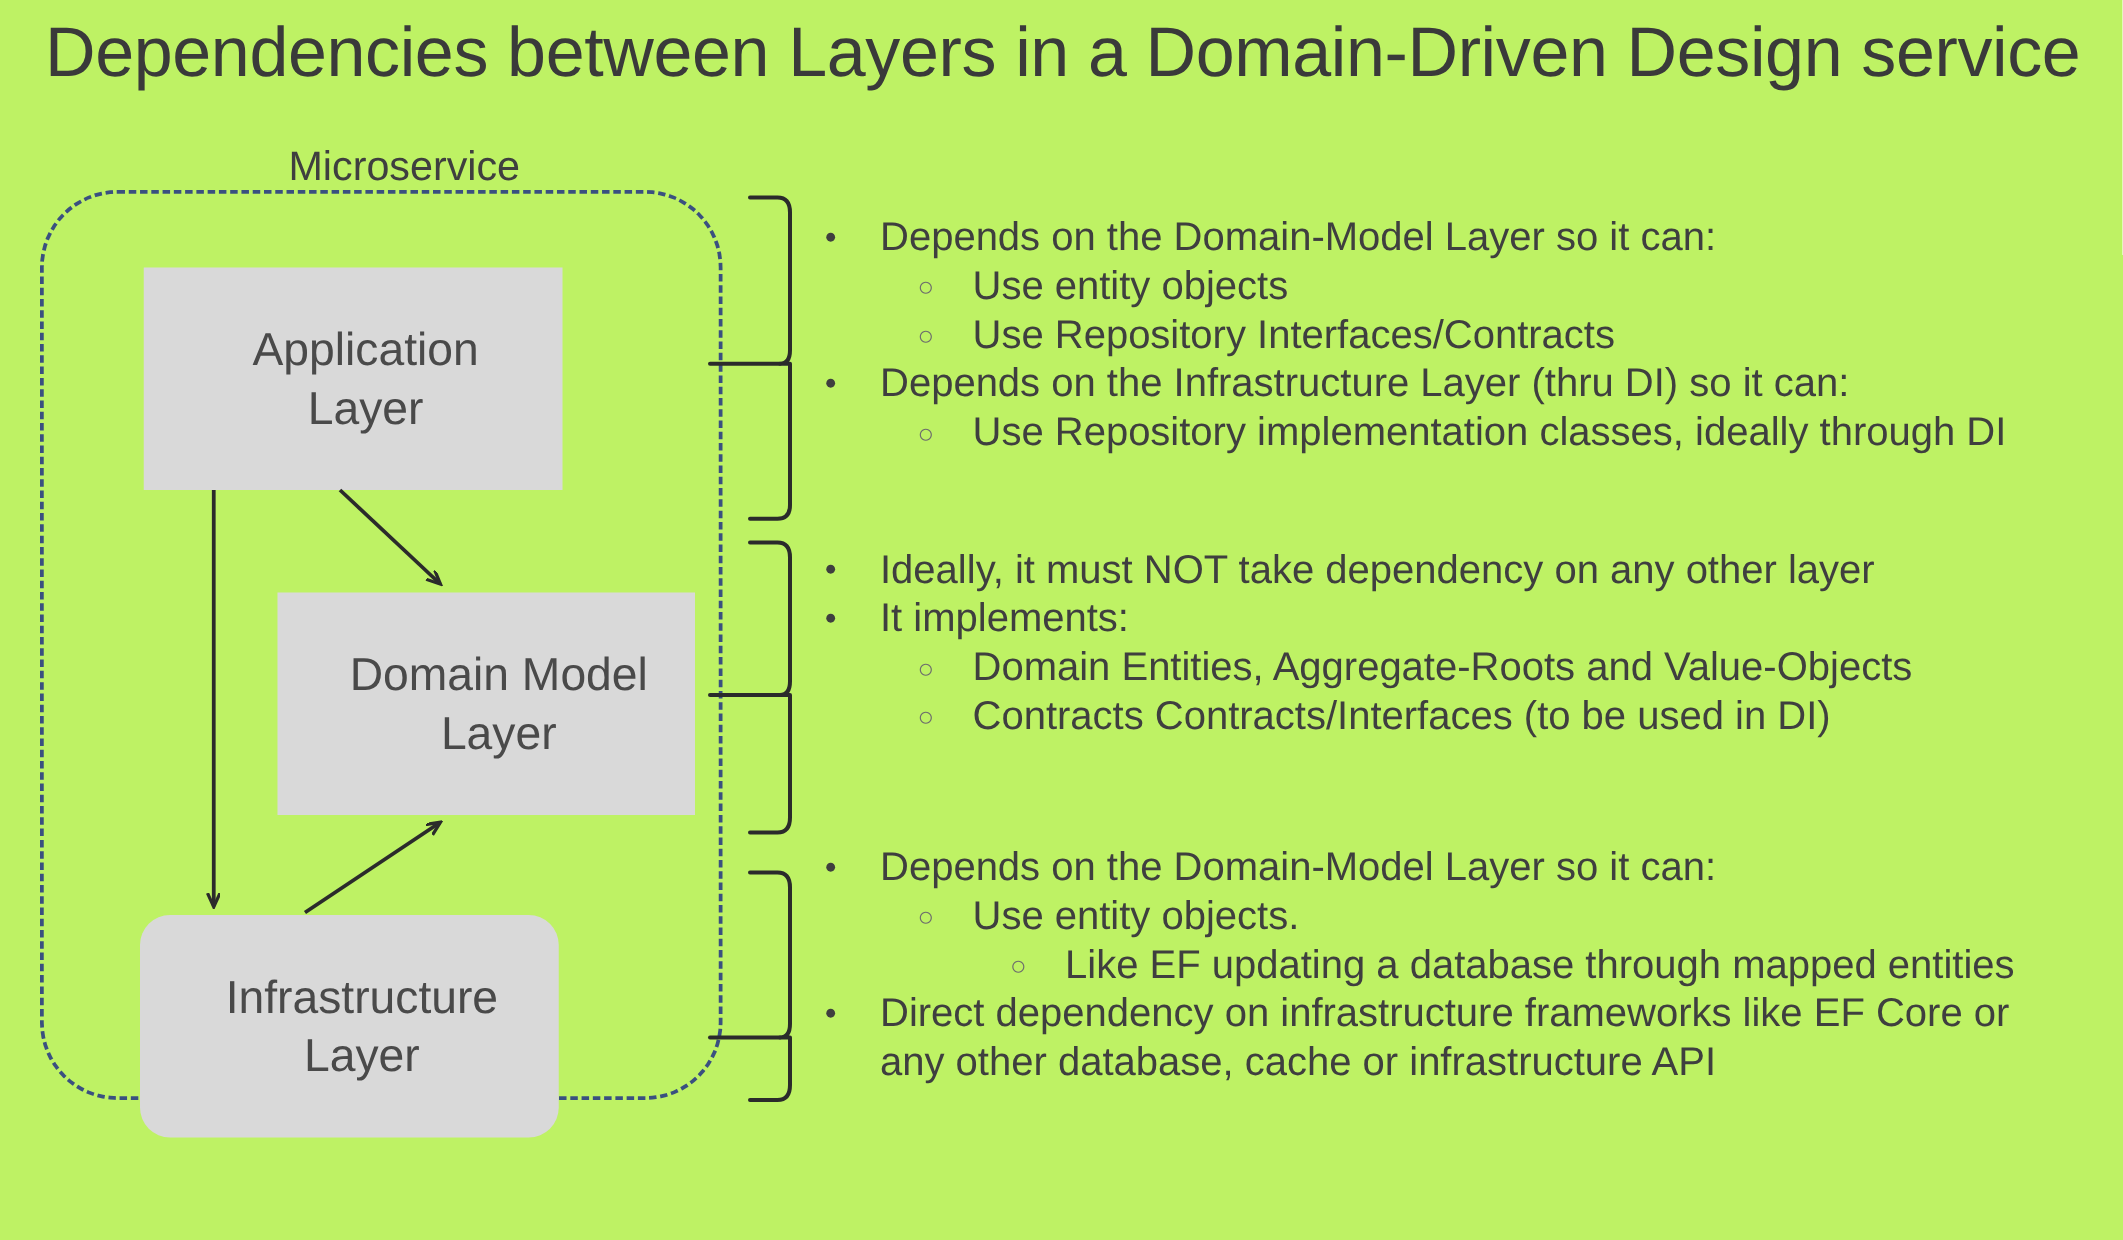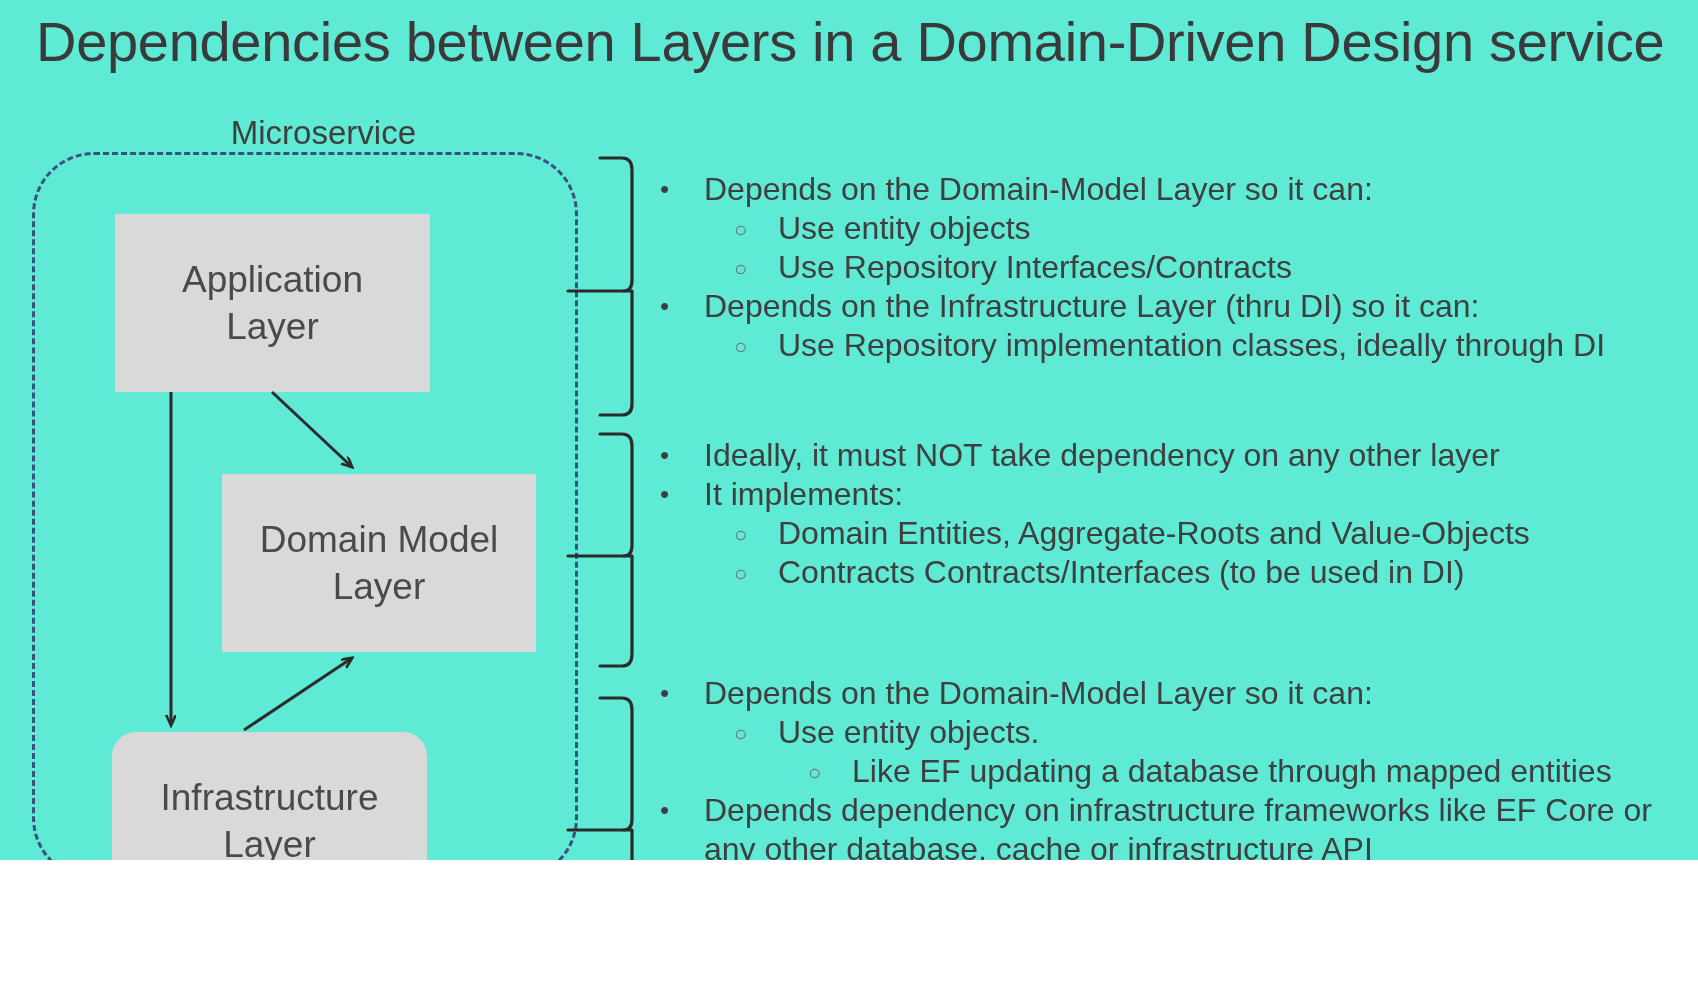--- a/index.html
+++ b/index.html
@@ -8,23 +8,23 @@
     background: #ffffff;
   }
   body {
     font-family: "Liberation Sans", sans-serif;
     color: #3f3f3f;
     -webkit-font-smoothing: antialiased;
   }
   #page {
     position: relative;
     width: 1698px;
-    height: 860px;
+    height: 992px;
     overflow: hidden;
-    background: #5eead4;
+    background: #bef264;
   }
 
   
   #page-title {
     position: absolute;
     left: 36px;
     top: 8px;
     width: 1640px;
     font-size: 56px;
     line-height: 68px;
@@ -61,20 +61,21 @@
   .layer-box {
     position: absolute;
     background: #d9d9d9;
     display: flex;
     align-items: center;
     justify-content: center;
     text-align: center;
     font-size: 37px;
     line-height: 47px;
     color: #4a4a4a;
+    padding-left: 20px;
   }
   #box-application { left: 115px; top: 214px;  width: 315px; height: 178px; }
   #box-domain      { left: 222px; top: 474px;  width: 314px; height: 178px; }
   #box-infra       { left: 112px; top: 732px;  width: 315px; height: 178px; border-radius: 24px; }
 
   
   #vector-layer {
     position: absolute;
     left: 0; top: 0;
     width: 1698px;
@@ -241,20 +242,20 @@
     <div class="bullet-line lvl2">
       <span class="marker">○</span>
       <span class="text">Use entity objects.</span>
     </div>
     <div class="bullet-line lvl3">
       <span class="marker">○</span>
       <span class="text">Like EF updating a database through mapped entities</span>
     </div>
     <div class="bullet-line lvl1">
       <span class="marker">•</span>
-      <span class="text">Depends dependency on infrastructure frameworks like EF Core or</span>
+      <span class="text">Direct dependency on infrastructure frameworks like EF Core or</span>
     </div>
     <div class="bullet-line lvl1-cont">
       <span class="text">any other database, cache or infrastructure API</span>
     </div>
   </div>
 
 </div>
 
 </body></html>

